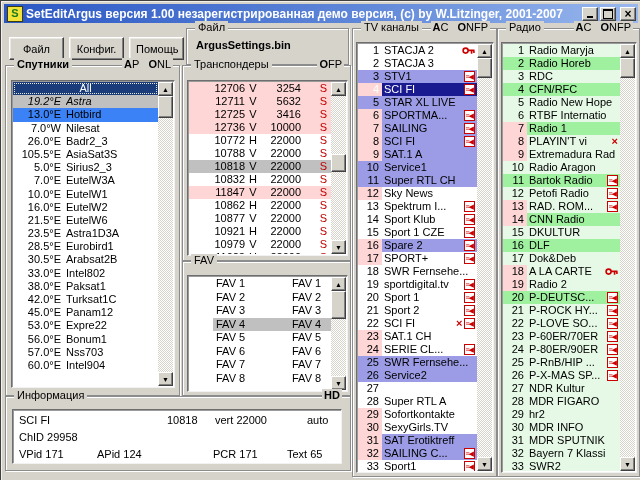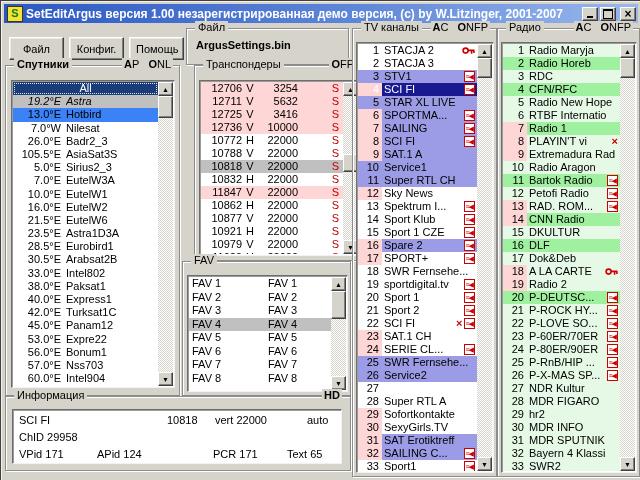--- a/index.html
+++ b/index.html
@@ -45,29 +45,29 @@
   .sb-btn{position:absolute;left:0;width:15px;height:14px;background:#d6d3cb;
           border:1px solid;border-color:#fff #404040 #404040 #fff;box-shadow:inset -1px -1px 0 #808080;
           display:flex;align-items:center;justify-content:center;font-size:7px;line-height:7px;box-sizing:border-box;}
   .sb-btn.up{top:0;} .sb-btn.down{bottom:0;}
   .sb-thumb{position:absolute;left:0;width:15px;background:#d6d3cb;
             border:1px solid;border-color:#fff #404040 #404040 #fff;box-shadow:inset -1px -1px 0 #808080;box-sizing:border-box;}
   
   .srow,.trow,.frow,.crow{white-space:nowrap;overflow:hidden;display:flex;align-items:center;}
   .srow{height:13.2px;line-height:13.2px;}
   .trow,.crow{height:13px;line-height:13px;}
-  .frow{height:13.5px;line-height:13.5px;}
+  .frow{height:13.5px;line-height:13.5px;margin-left:24px;}
   
   .pos{width:48px;text-align:right;padding-right:5px;flex:none;}
   .sname{flex:1;overflow:hidden;}
   .st-selected{background:#1b3c7a;color:#fff;justify-content:center;outline:1px dotted #e8e8d0;outline-offset:-2px;}
   .st-gray{background:#c0c0c0;font-style:italic;}
   .st-green{background:#3b82f6;}
   
-  .tfreq{width:38px;text-align:right;flex:none;padding-left:3px;}
+  .tfreq{width:38px;text-align:right;flex:none;padding-left:18px;}
   .tpol{width:16px;text-align:center;flex:none;}
   .tsr{width:40px;text-align:right;flex:none;}
   .tflag{flex:1;text-align:right;padding-right:4px;color:#c00000;}
   .tp-pink{background:#ffd6d6;}
   .tp-gray{background:#c0c0c0;}
   
   .fleft{width:76px;padding-left:3px;flex:none;}
   .fright{flex:1;}
   .f-sel{background:#c0c0c0;}
   
@@ -187,24 +187,20 @@
           </div>
           <div class="srow st-white">
             <span class="pos">33.0°E</span>
             <span class="sname">Intel802</span>
           </div>
           <div class="srow st-white">
             <span class="pos">38.0°E</span>
             <span class="sname">Paksat1</span>
           </div>
           <div class="srow st-white">
-            <span class="pos">40.0°E</span>
-            <span class="sname">Express1</span>
-          </div>
-          <div class="srow st-white">
             <span class="pos">42.0°E</span>
             <span class="sname">Turksat1C</span>
           </div>
           <div class="srow st-white">
             <span class="pos">45.0°E</span>
             <span class="sname">Panam12</span>
           </div>
           <div class="srow st-white">
             <span class="pos">53.0°E</span>
             <span class="sname">Expre22</span>
@@ -223,21 +219,21 @@
           </div>
         </div>
       <div class="sb">
         <div class="sb-btn up">▲</div>
         <div class="sb-thumb" style="top:14px;height:22px"></div>
         <div class="sb-btn down">▼</div>
       </div>
     </div>
   </div>
 
-  <div class="gb" style="left:193px;top:64px;width:167px;height:194px">
+  <div class="gb" style="left:181px;top:64px;width:167px;height:194px">
     <span class="gb-label">Транспондеры</span>
     <span class="gb-flags"><span class="b">O</span><span>FP</span></span>
     <div class="lb" style="left:4px;top:14px;width:159px;height:174px">
       <div class="rows" id="tp-rows">
           <div class="trow tp-pink">
             <span class="tfreq">12706</span>
             <span class="tpol">V</span>
             <span class="tsr">3254</span>
             <span class="tflag">S</span>
           </div>
@@ -925,21 +921,21 @@
           <div class="crow bg-pale">
             <span class="num">31</span>
             <span class="nm">
               <span class="nm-t">MDR SPUTNIK</span>
               <span class="ics"></span>
             </span>
           </div>
           <div class="crow bg-pale">
             <span class="num">32</span>
             <span class="nm">
-              <span class="nm-t">Bayern 4 Klassi</span>
+              <span class="nm-t">Bayern 7 Klassi</span>
               <span class="ics"></span>
             </span>
           </div>
           <div class="crow bg-pale">
             <span class="num">33</span>
             <span class="nm">
               <span class="nm-t">SWR2</span>
               <span class="ics"></span>
             </span>
           </div>

